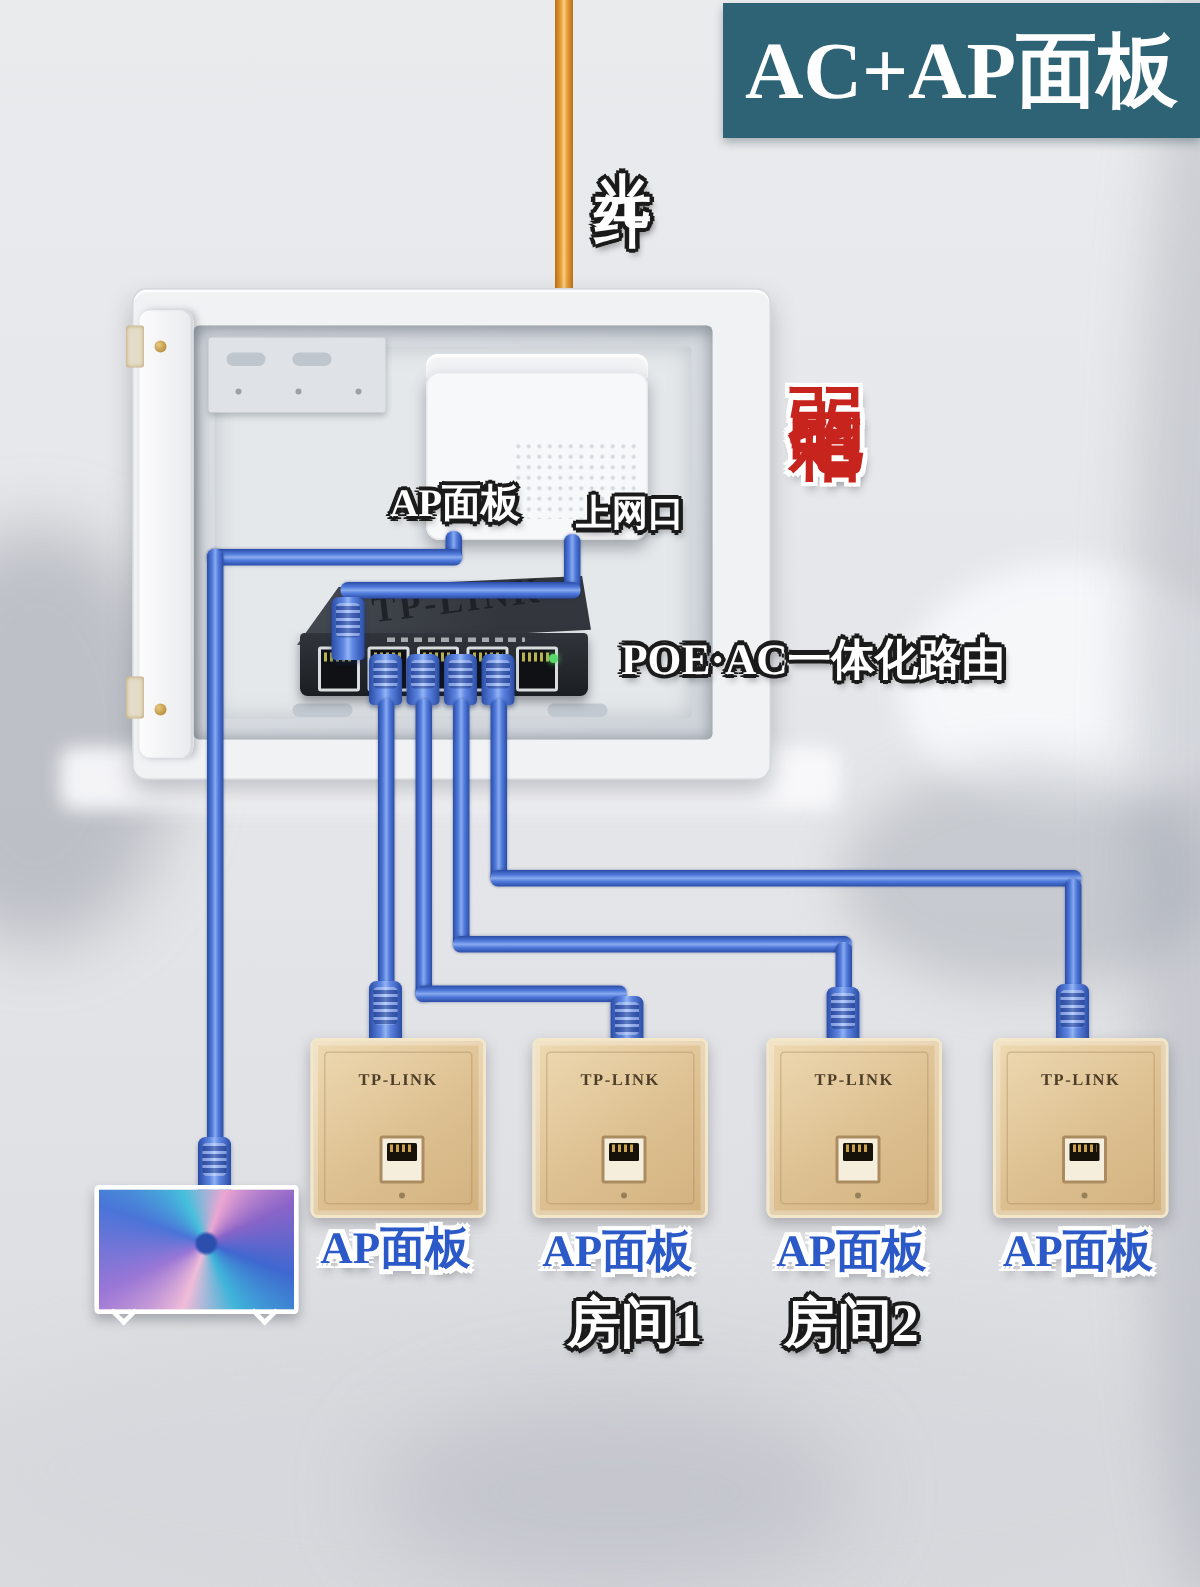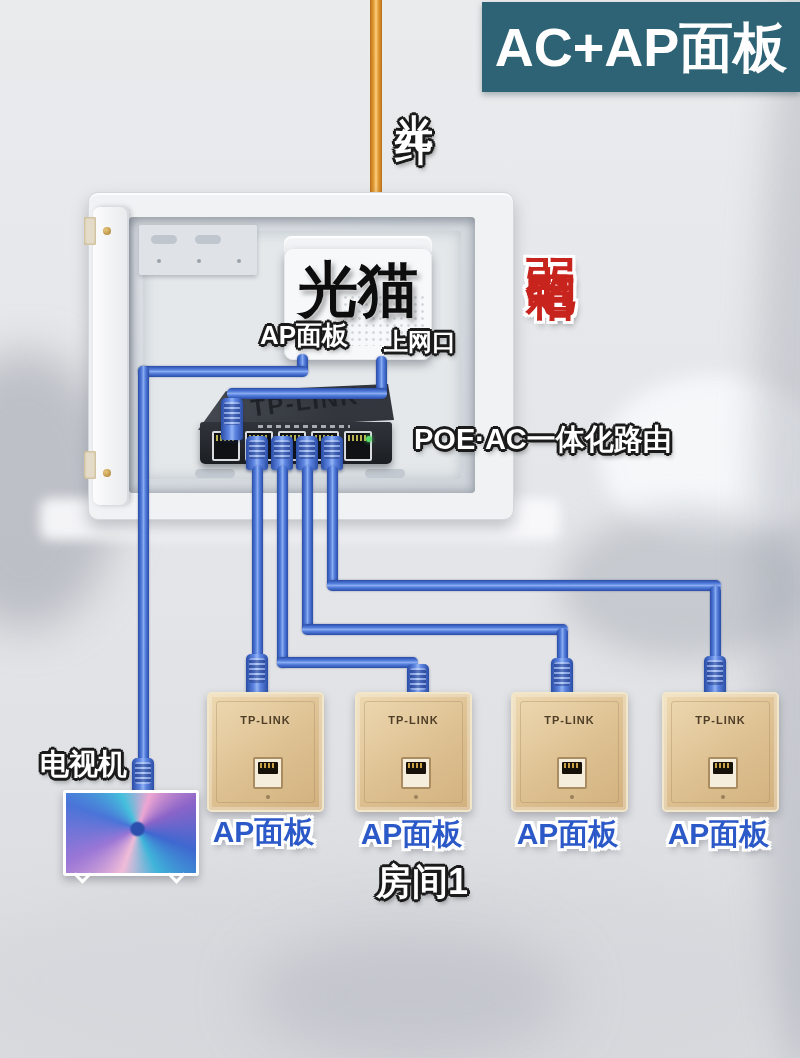--- a/index.html
+++ b/index.html
@@ -1,17 +1,17 @@
 <!DOCTYPE html>
 <html><head>
 <meta charset="utf-8">
 <style>
   html,body{margin:0;padding:0;}
   #stage{position:relative;width:800px;height:1058px;overflow:hidden;
-    font-family:Liberation Sans, sans-serif;
+    font-family:Liberation Serif, serif;
     background:linear-gradient(180deg,#eaebed 0%,#e4e5e8 55%,#d9dbdf 100%);}
   .blob{position:absolute;border-radius:50%;pointer-events:none;}
   .abs{position:absolute;}
   .txt{position:absolute;font-weight:bold;white-space:nowrap;}
   .ow{ 
     text-shadow:-3px -3px 0 #fff,3px -3px 0 #fff,-3px 3px 0 #fff,3px 3px 0 #fff,
       0 -3px 0 #fff,0 3px 0 #fff,-3px 0 0 #fff,3px 0 0 #fff,2px 5px 6px rgba(60,60,70,.45);}
   .ob{ 
     color:#fff;
     text-shadow:-2px -2px 0 #1b1b1b,2px -2px 0 #1b1b1b,-2px 2px 0 #1b1b1b,2px 2px 0 #1b1b1b,
@@ -106,22 +106,20 @@
   </div>
 
   <div class="txt ow vert" style="left:518px;top:218px;font-size:50px;color:#c8241e;letter-spacing:8px;">弱电箱</div>
 
   <div class="abs" style="left:284px;top:236px;width:148px;height:16px;background:#f2f3f5;border-radius:8px 8px 0 0;box-shadow:inset 0 2px 2px #fff;"></div>
   <div class="abs" style="left:284px;top:248px;width:148px;height:112px;background:#f7f8fa;border-radius:9px;
               box-shadow:0 5px 10px rgba(80,85,95,.45),inset 0 0 0 1px #e6e8ea;">
     <div class="abs" style="left:58px;top:46px;width:82px;height:52px;opacity:.8;
                 background:radial-gradient(circle,#ccd0d5 1.1px,transparent 1.6px);background-size:7px 7px;"></div>
   </div>
-  <div class="txt" style="left:284px;top:250px;width:148px;text-align:center;font-size:60px;color:#0d0d0d;
-              text-shadow:0 0 3px rgba(255,255,255,.7),3px 4px 5px rgba(0,0,0,.35);">光猫</div>
   <div class="txt ob" style="left:260px;top:318px;font-size:26px;">AP面板</div>
   <div class="txt ob" style="left:384px;top:326px;font-size:24px;">上网口</div>
 
   <div class="abs" style="left:196px;top:384px;width:198px;height:86px;">
     <div class="abs" style="left:0;top:0;width:198px;height:46px;
                 background:linear-gradient(100deg,#464a52,#33373d 70%);
                 clip-path:polygon(15% 16%,97% 0%,100% 78%,1% 100%);"></div>
     <div class="txt" style="left:34px;top:4px;width:150px;text-align:center;font-size:24px;color:#1d2025;
                 letter-spacing:2px;transform:rotate(-7deg);opacity:.92;">TP-LINK</div>
     <div class="abs" style="left:4px;top:38px;width:192px;height:42px;border-radius:3px 3px 5px 5px;
@@ -201,22 +199,22 @@
         <div class="pins"></div>
         <div class="dot"></div>
       </div>
   </div>
 
   <div class="ap-caption ow" style="left:207px;top:812px;">AP面板</div>
   <div class="ap-caption ow" style="left:355px;top:814px;">AP面板</div>
   <div class="ap-caption ow" style="left:511px;top:814px;">AP面板</div>
   <div class="ap-caption ow" style="left:662px;top:814px;">AP面板</div>
   <div class="room-caption ob" style="left:355px;top:858px;text-align:right;">房间1</div>
-
-  <div class="txt ob" style="left:40px;top:745px;font-size:29px;">电视机</div>
+  <div class="room-caption ob" style="left:511px;top:858px;">房间2</div>
+
   <div class="abs" style="left:63px;top:790px;width:130px;height:80px;border:3px solid #fff;border-radius:3px;
               box-shadow:0 4px 8px rgba(80,85,95,.4);overflow:hidden;
               background:
                 radial-gradient(circle at 55% 45%,#2c4fae 0 7%,rgba(44,79,174,0) 10%),
                 conic-gradient(from 20deg at 55% 45%,#eda6d2,#8a64c8,#3f68d0,#3fb4da,#f0bcd8,#9a76d6,#4a74d8,#45c0dc,#eda6d2);">
   </div>
   <div class="abs" style="left:76px;top:868px;width:10px;height:10px;border-left:3px solid #fff;border-bottom:3px solid #fff;transform:rotate(-45deg);"></div>
   <div class="abs" style="left:170px;top:868px;width:10px;height:10px;border-left:3px solid #fff;border-bottom:3px solid #fff;transform:rotate(-45deg);"></div>
 
 </div>

